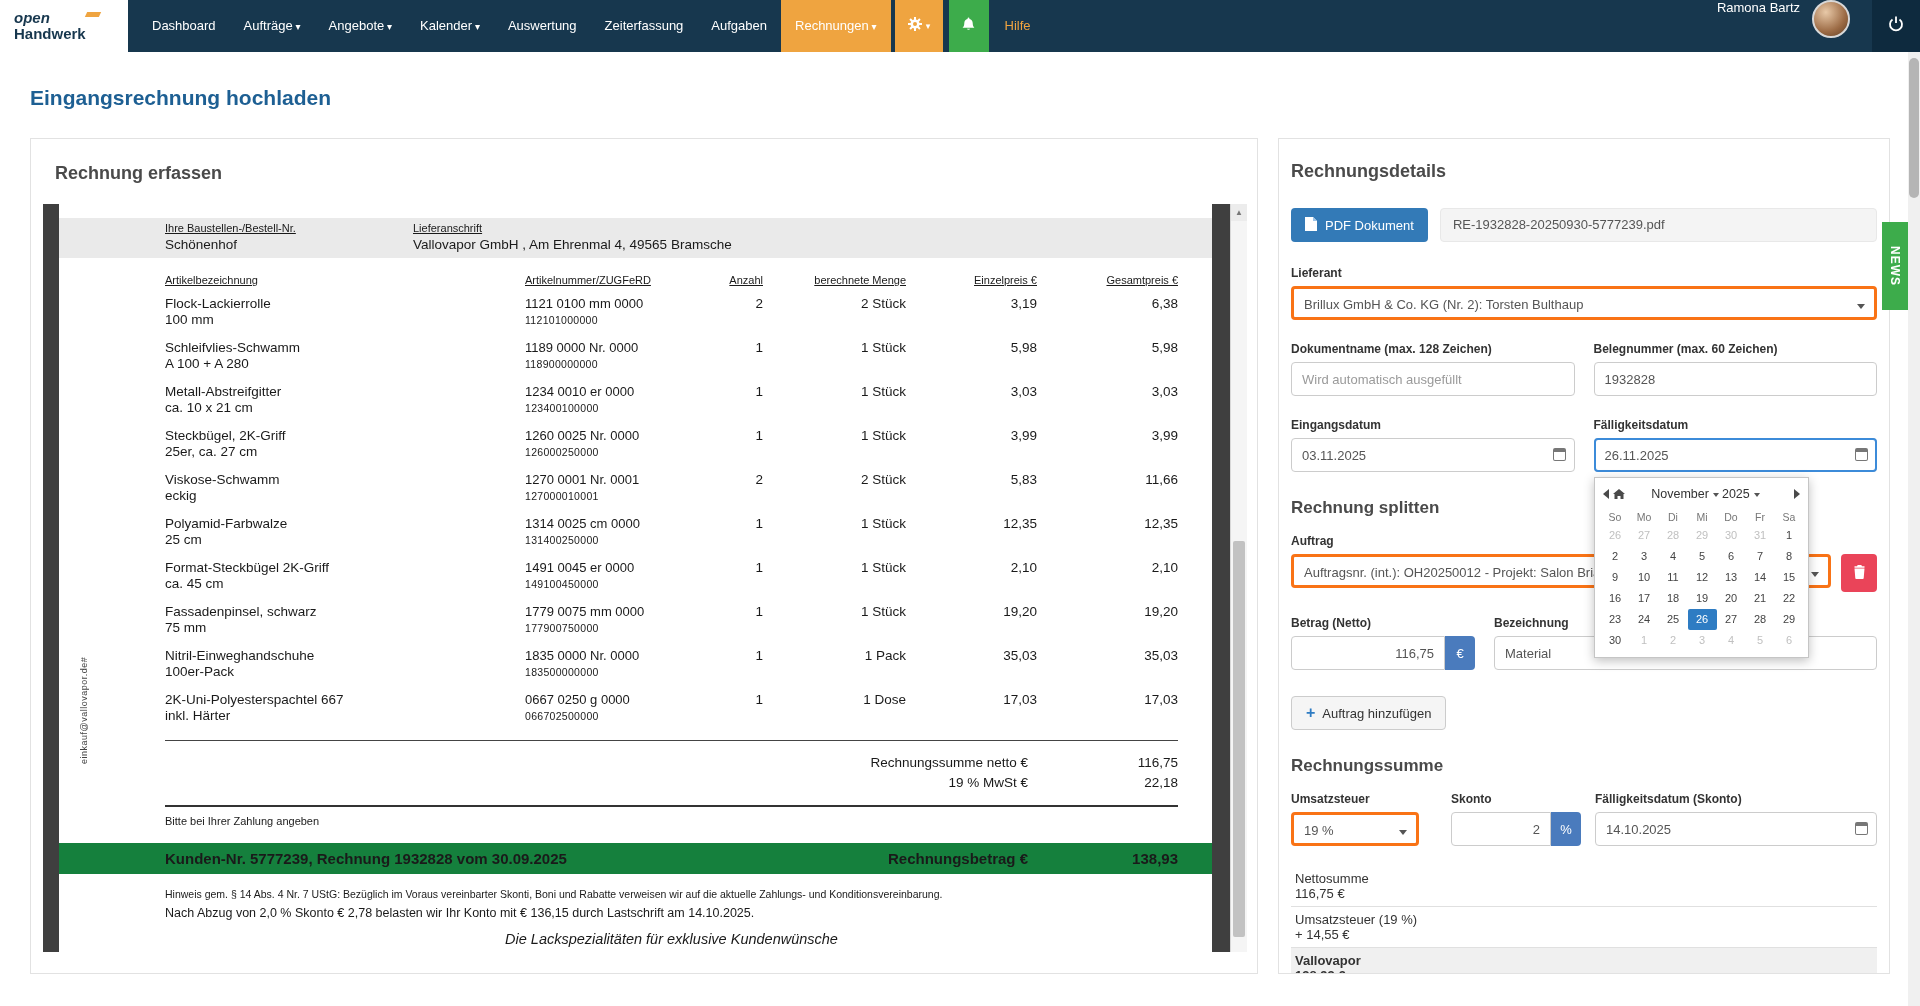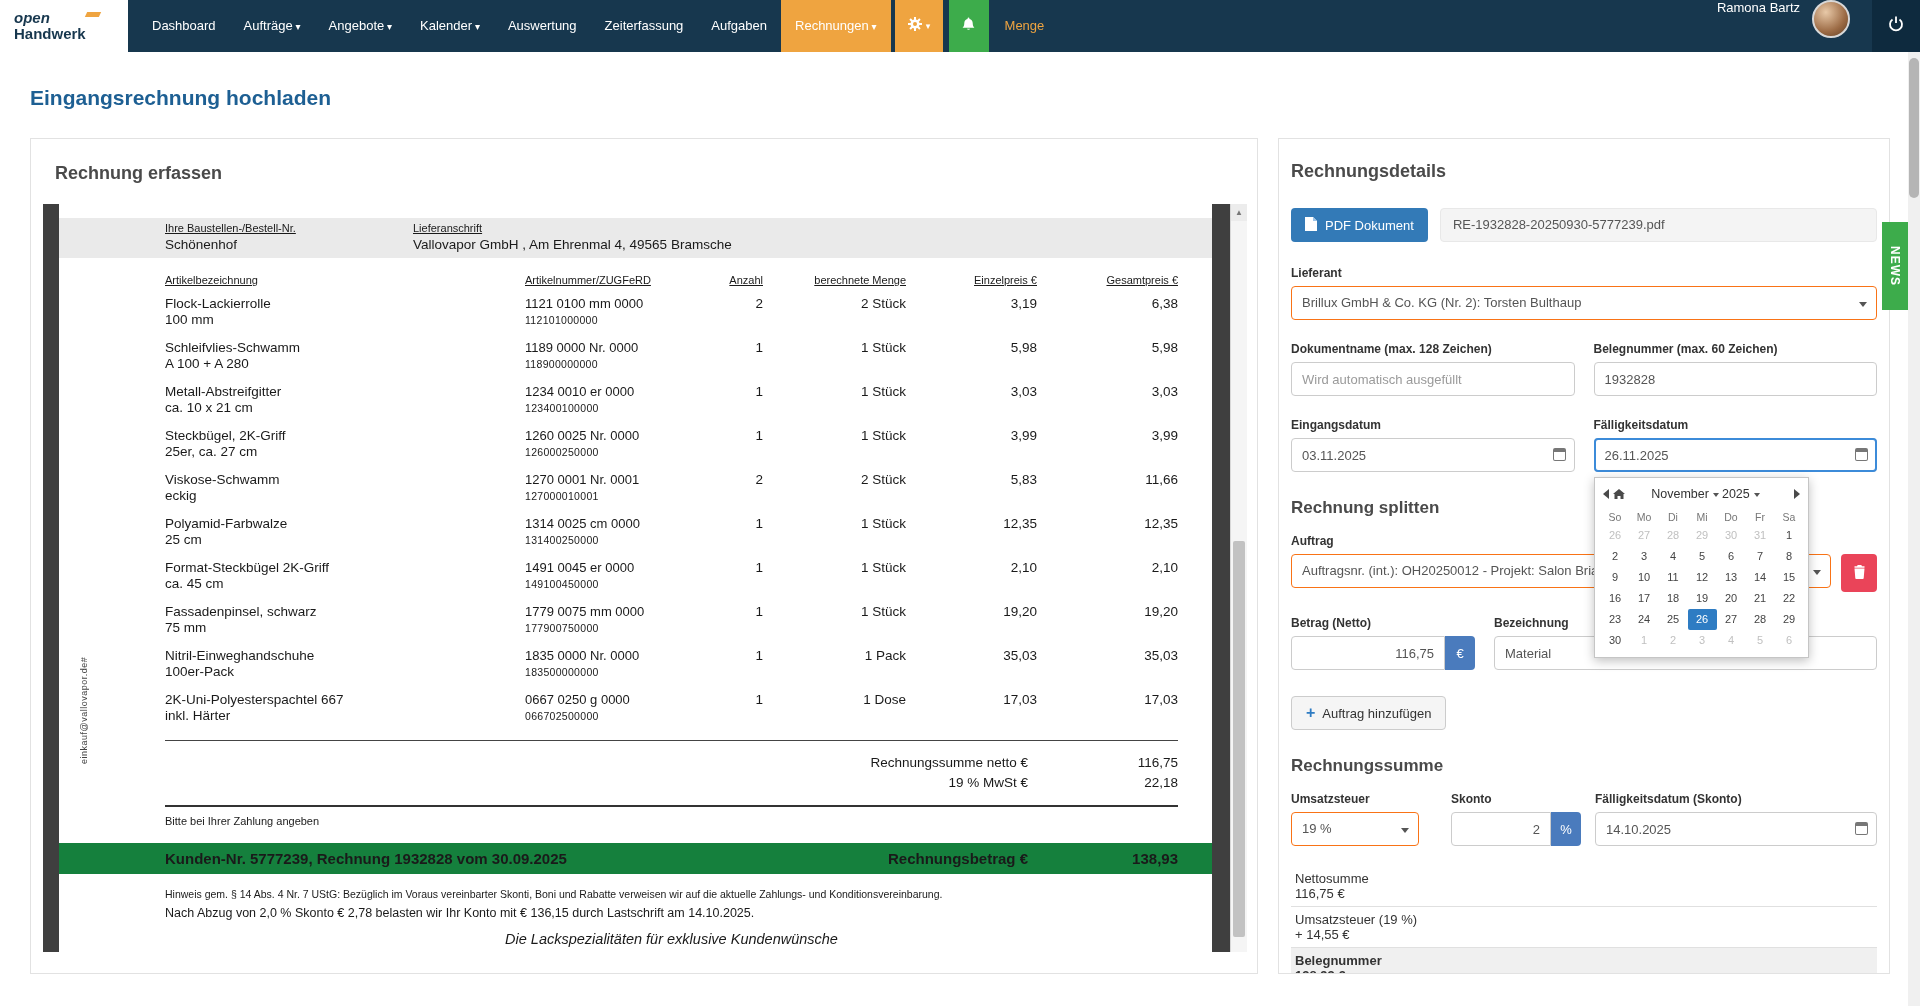--- a/index.html
+++ b/index.html
@@ -85,21 +85,21 @@
              color:#fff; font-size:13px; border:none; border-radius:4px; cursor:pointer; flex:0 0 auto;
              font-family:"Liberation Sans", sans-serif; }
   .pdf-filename { flex:1; margin-left:12px; height:34px; background:#f4f4f4; border:1px solid #e8e8e8;
                   border-radius:4px; padding:8px 12px; font-size:13px; color:#555; white-space:nowrap; overflow:hidden; }
   label.dp-label { display:block; font-size:12px; font-weight:bold; color:#333; margin-bottom:6px; }
   .dp-block { margin-bottom:22px; }
   input.dp-input { width:100%; height:34px; border:1px solid #ccc; border-radius:4px; padding:6px 10px;
                    font-size:13px; color:#555; font-family:"Liberation Sans", sans-serif; background:#fff; }
   input.dp-input::placeholder { color:#9a9a9a; }
   input.dp-input.focused { outline:2px solid #3c8bd9; outline-offset:-2px; }
-  .select { position:relative; height:34px; border:1px solid #f97316; border-radius:4px; background:#fff;
+  .select { position:relative; height:34px; border:3px solid #f97316; border-radius:4px; background:#fff;
             padding:8px 26px 6px 10px; font-size:13px; color:#555; cursor:pointer;
             white-space:nowrap; overflow:hidden; text-overflow:ellipsis; }
   .chevron { position:absolute; right:9px; top:15px; width:0; height:0;
              border-left:4px solid transparent; border-right:4px solid transparent; border-top:5px solid #555; }
   .dp-grid2 { display:flex; gap:19px; margin-bottom:22px; }
   .dp-grid2 > div { flex:1; }
   .date-field { position:relative; }
   .date-field input { padding-right:28px; }
   .cal-input-icon { position:absolute; right:9px; top:50%; margin-top:-7px; width:13px; height:13px;
                     border:1px solid #777; border-top:4px solid #777; border-radius:2px; }
@@ -199,21 +199,21 @@
     <span class="caret">▾</span>
   </div>
   <div class="icon-btn bell-btn">
     <span>
       <svg width="15" height="16" viewBox="0 0 16 16" fill="#fff">
         <path d="M8 1c-.6 0-1 .4-1 1v.6C4.7 3.1 3.5 5 3.5 7.3c0 3-1 4-1.8 4.7h12.6c-.8-.7-1.8-1.7-1.8-4.7 0-2.3-1.2-4.2-3.5-4.7V2c0-.6-.4-1-1-1z"></path>
         <path d="M6.3 13a1.8 1.8 0 0 0 3.4 0z"></path>
       </svg>
     </span>
   </div>
-  <a class="help-link">Menge</a>
+  <a class="help-link">Hilfe</a>
   <div class="nav-right">
     <span class="user-name">Ramona Bartz</span>
     <div class="avatar"></div>
     <div class="power-strip">
       <span>
         <svg width="18" height="18" viewBox="0 0 18 18" fill="none" stroke="#fff" stroke-width="1.8">
           <path d="M5.5 4.5a6 6 0 1 0 7 0"></path>
             <line x1="9" y1="1.5" x2="9" y2="8"></line>
         </svg>
       </span>
@@ -641,21 +641,21 @@
             <span class="tl-label">Nettosumme</span>
             <span class="tl-value">116,75 €</span>
           </div>
 
           <div class="tl-row">
             <span class="tl-label">Umsatzsteuer (19 %)</span>
             <span class="tl-value">+ 14,55 €</span>
           </div>
 
           <div class="tl-row bold">
-            <span class="tl-label">Belegnummer</span>
+            <span class="tl-label">Vallovapor</span>
             <span class="tl-value">138,93 €</span>
           </div>
 
           <div class="tl-row">
             <span class="tl-label">Skonto (2 %)</span>
             <span class="tl-value">- 2,78 €</span>
           </div>
 
           <div class="tl-row dark">
             

